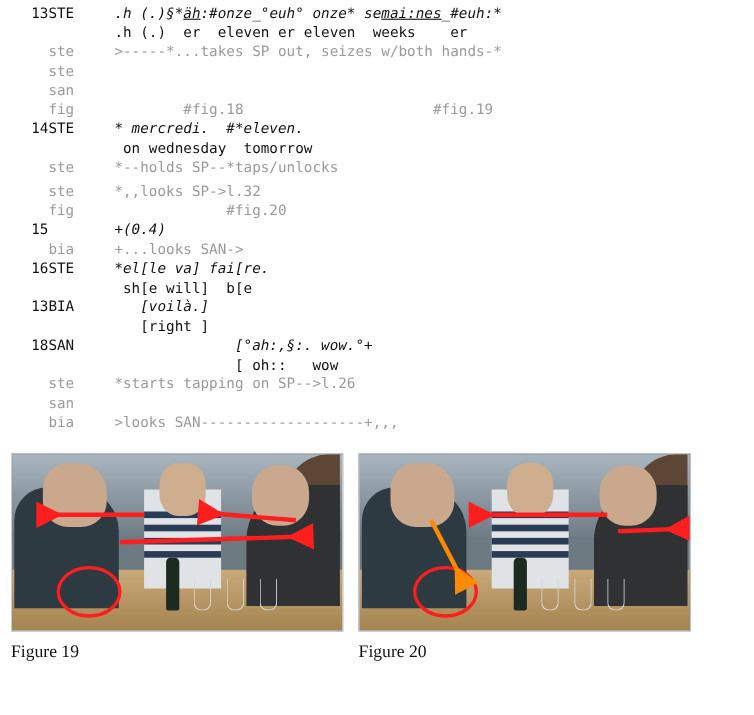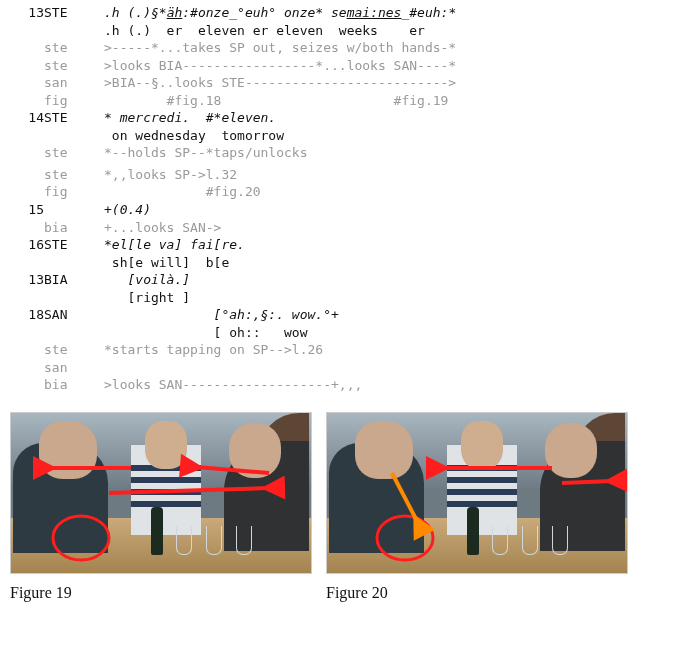--- a/index.html
+++ b/index.html
@@ -47,26 +47,24 @@
         <div class="body">.h (.)  er  eleven er eleven  weeks    er</div>
       </div>
 <div class="tr grey">
         <div class="ln"></div>
         <div class="sp">ste</div>
         <div class="body">&gt;-----*...takes SP out, seizes w/both hands-*</div>
       </div>
 <div class="tr grey">
         <div class="ln"></div>
         <div class="sp">ste</div>
-        <div class="body">&gt;looks BIA-----------------*...looks SAN----*</div>
       </div>
 <div class="tr grey">
         <div class="ln"></div>
         <div class="sp">san</div>
-        <div class="body">&gt;BIA--§..looks STE--------------------------&gt;</div>
       </div>
 <div class="tr grey">
         <div class="ln"></div>
         <div class="sp">fig</div>
         <div class="body">        #fig.18                      #fig.19</div>
       </div>
 
 <div class="tr">
         <div class="ln">14</div>
         <div class="sp">STE</div>

